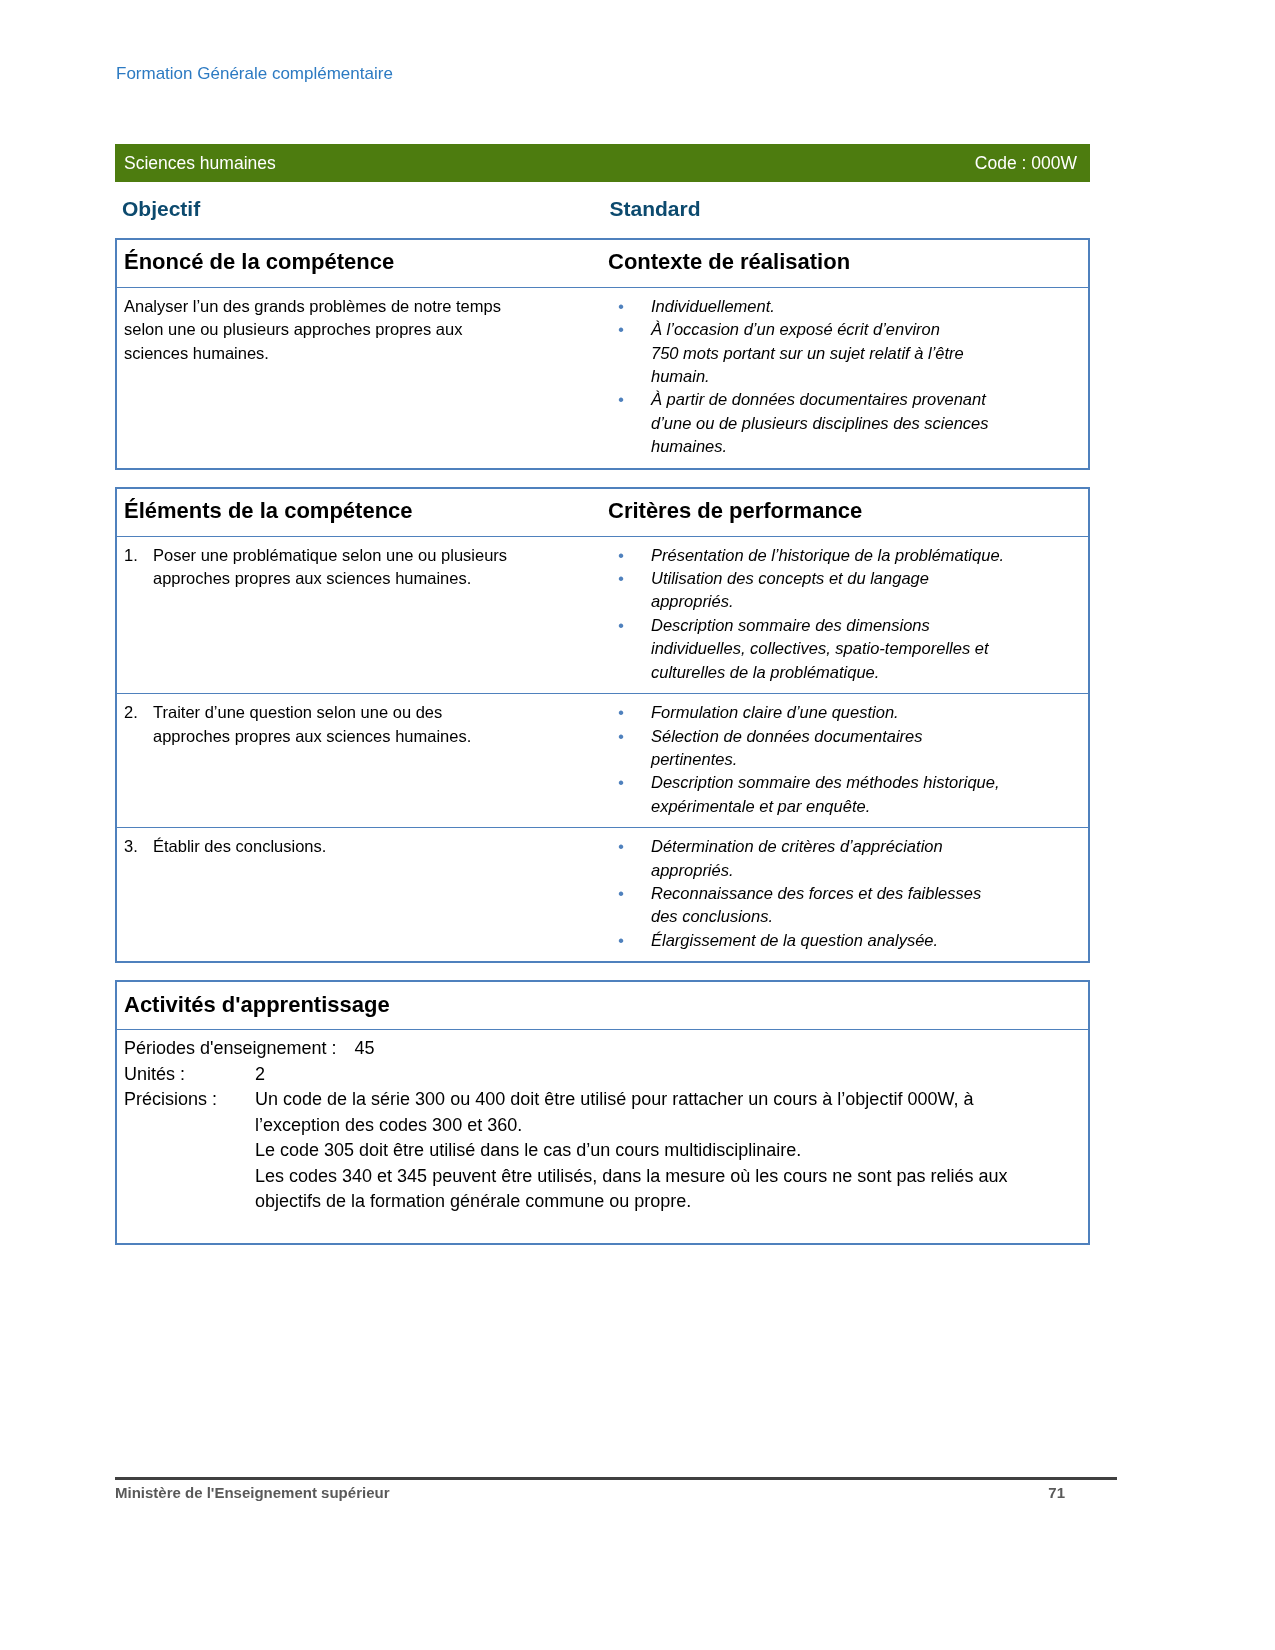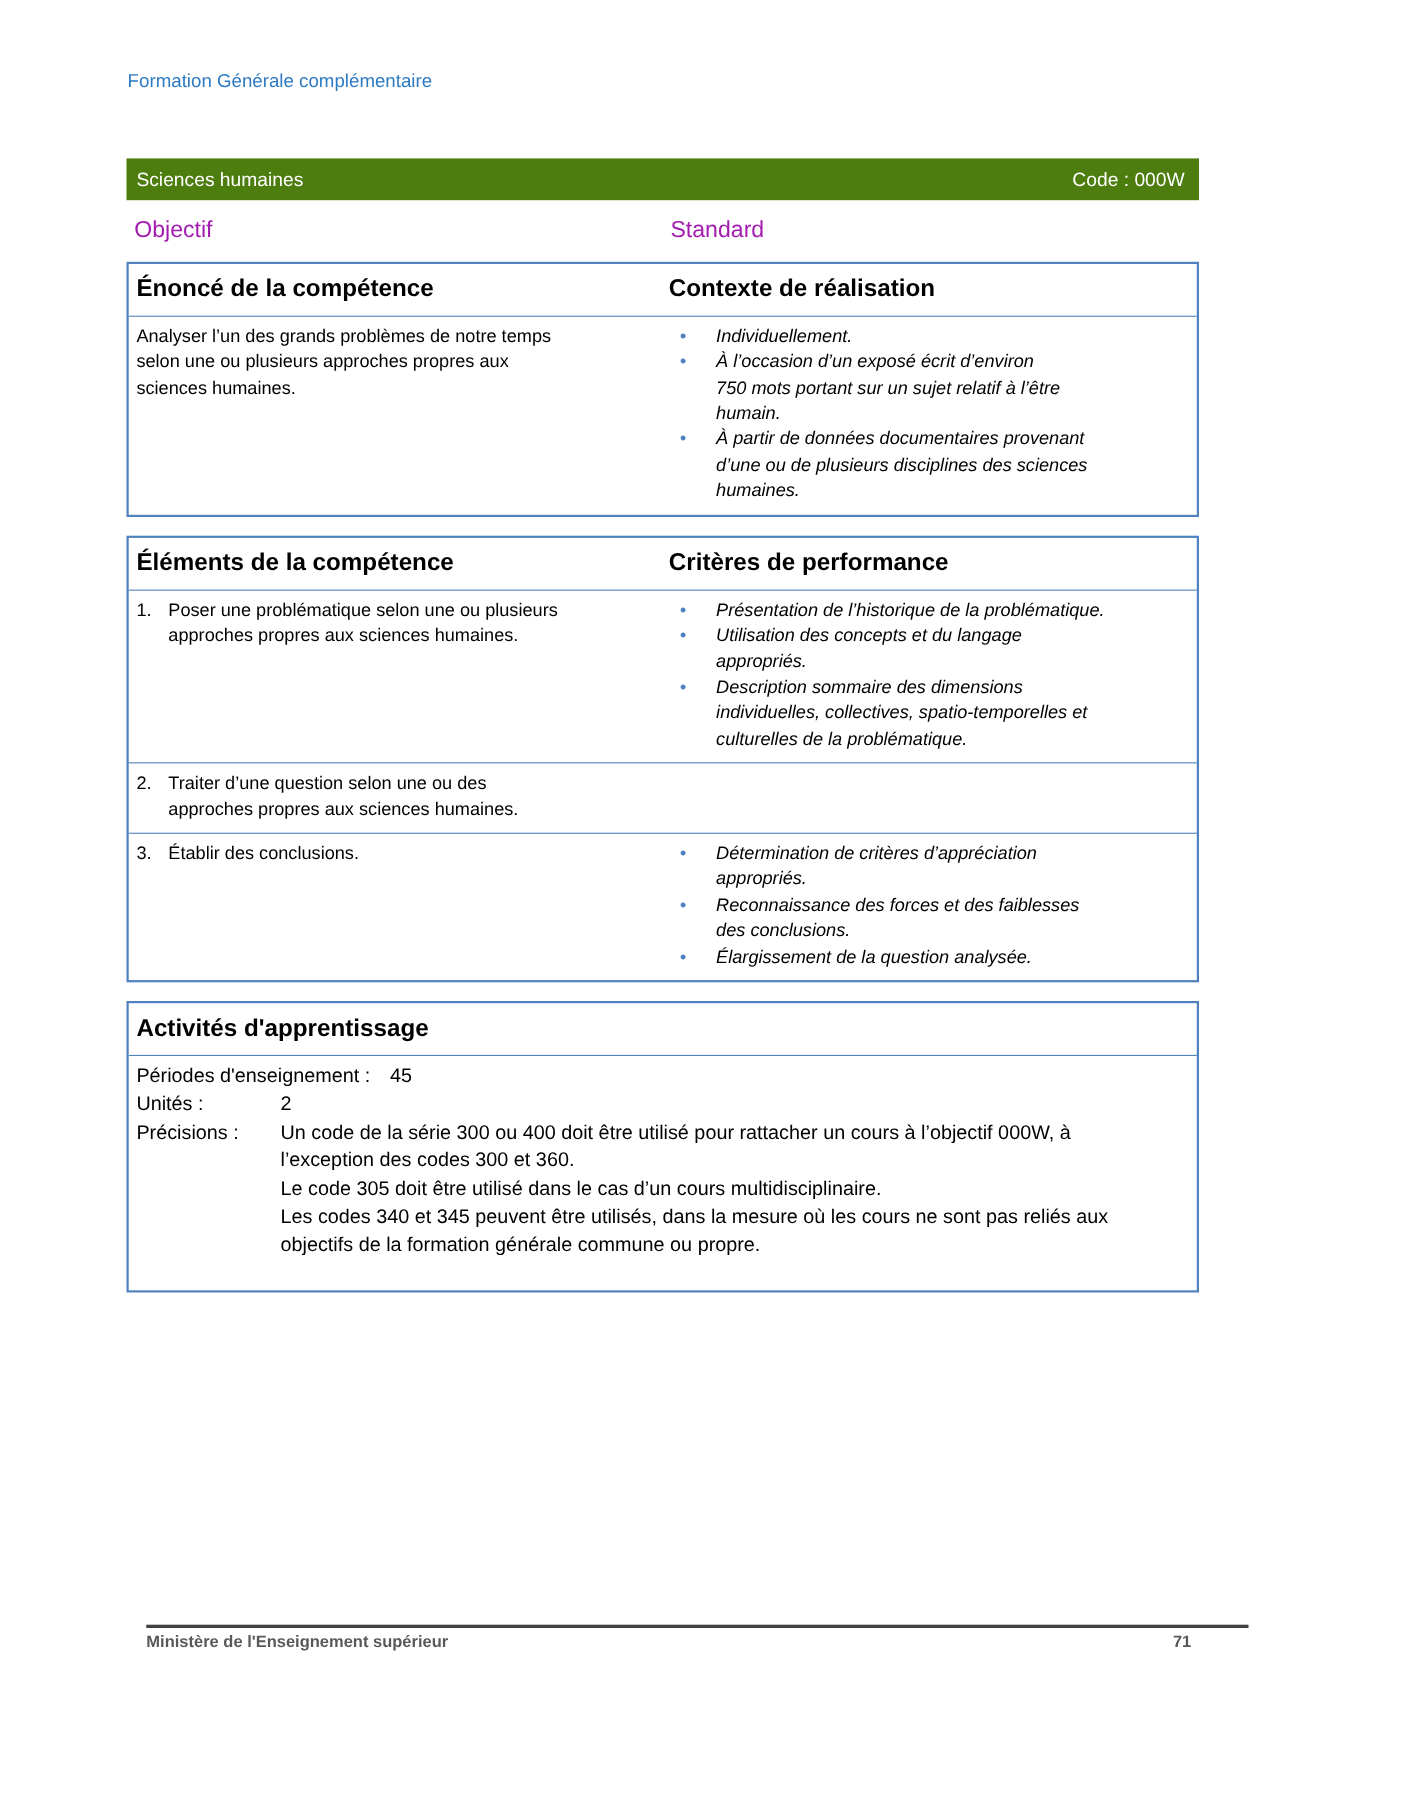--- a/index.html
+++ b/index.html
@@ -11,21 +11,21 @@
 
   .top-label{margin-top:64px;font-size:17px;color:#2c7ac2;padding-left:1px;}
 
   .banner{
     margin-top:60px;height:38px;background:#4d7c0f;color:#ffffff;
     display:flex;align-items:center;justify-content:space-between;
     padding:0 13px 0 9px;font-size:17.5px;
   }
 
   .col-headings{display:flex;margin-top:15px;}
-  .col-heading{width:493px;padding-left:7px;font-size:21px;font-weight:normal;color:#a21caf;box-sizing:border-box;}
+  .col-heading{width:493px;padding-left:7px;font-size:21px;font-weight:bold;color:#0c4a6e;box-sizing:border-box;}
 
   .tbl{border:2px solid #4f81bd;margin-top:17px;background:#fff;}
   .trow{display:grid;grid-template-columns:491px 1fr;}
   .trow + .trow{border-top:1px solid #4f81bd;}
   .cell{padding:7px 12px 9px 7px;}
   .cell.right{padding-left:0;}
   .th{font-weight:bold;font-size:22px;line-height:1.4;}
 
   .body-text{font-size:16.5px;line-height:1.42;white-space:pre-line;margin:0;}
   .num-row{display:flex;font-size:16.5px;line-height:1.42;}
@@ -45,21 +45,21 @@
   .t3-body{padding:6px 12px 28px 7px;font-size:18px;line-height:1.42;}
   .kv{display:flex;}
   .k{min-width:131px;box-sizing:border-box;padding-right:18px;flex:none;}
   .v{flex:1;}
   .v-lines div{white-space:pre-line;}
 
   .footer{
     position:absolute;left:115px;top:1477px;width:1002px;
     border-top:3px solid #404040;padding-top:4px;
     display:flex;justify-content:space-between;
-    font-size:15px;font-weight:bold;color:#595959;margin-left:18px;
+    font-size:15px;font-weight:bold;color:#595959;
   }
   .footer .page-num{margin-right:52px;}
 </style>
 </head>
 <body>
 
 <div class="page">
   <div class="content">
 
     <div class="top-label">Formation Générale complémentaire</div>
@@ -125,20 +125,29 @@
         </div>
       </div>
 
       <div class="trow">
         <div class="cell left">
           <div class="num-row">
             <span class="num">2.</span>
             <span class="num-text">Traiter d’une question selon une ou des
 approches propres aux sciences humaines.</span>
           </div>
+        </div>
+        <div class="cell right">
+          <ul class="bullets">
+            <li>Formulation claire d’une question.</li>
+            <li>Sélection de données documentaires
+pertinentes.</li>
+            <li>Description sommaire des méthodes historique,
+expérimentale et par enquête.</li>
+          </ul>
         </div>
       </div>
 
       <div class="trow">
         <div class="cell left">
           <div class="num-row">
             <span class="num">3.</span>
             <span class="num-text">Établir des conclusions.</span>
           </div>
         </div>

